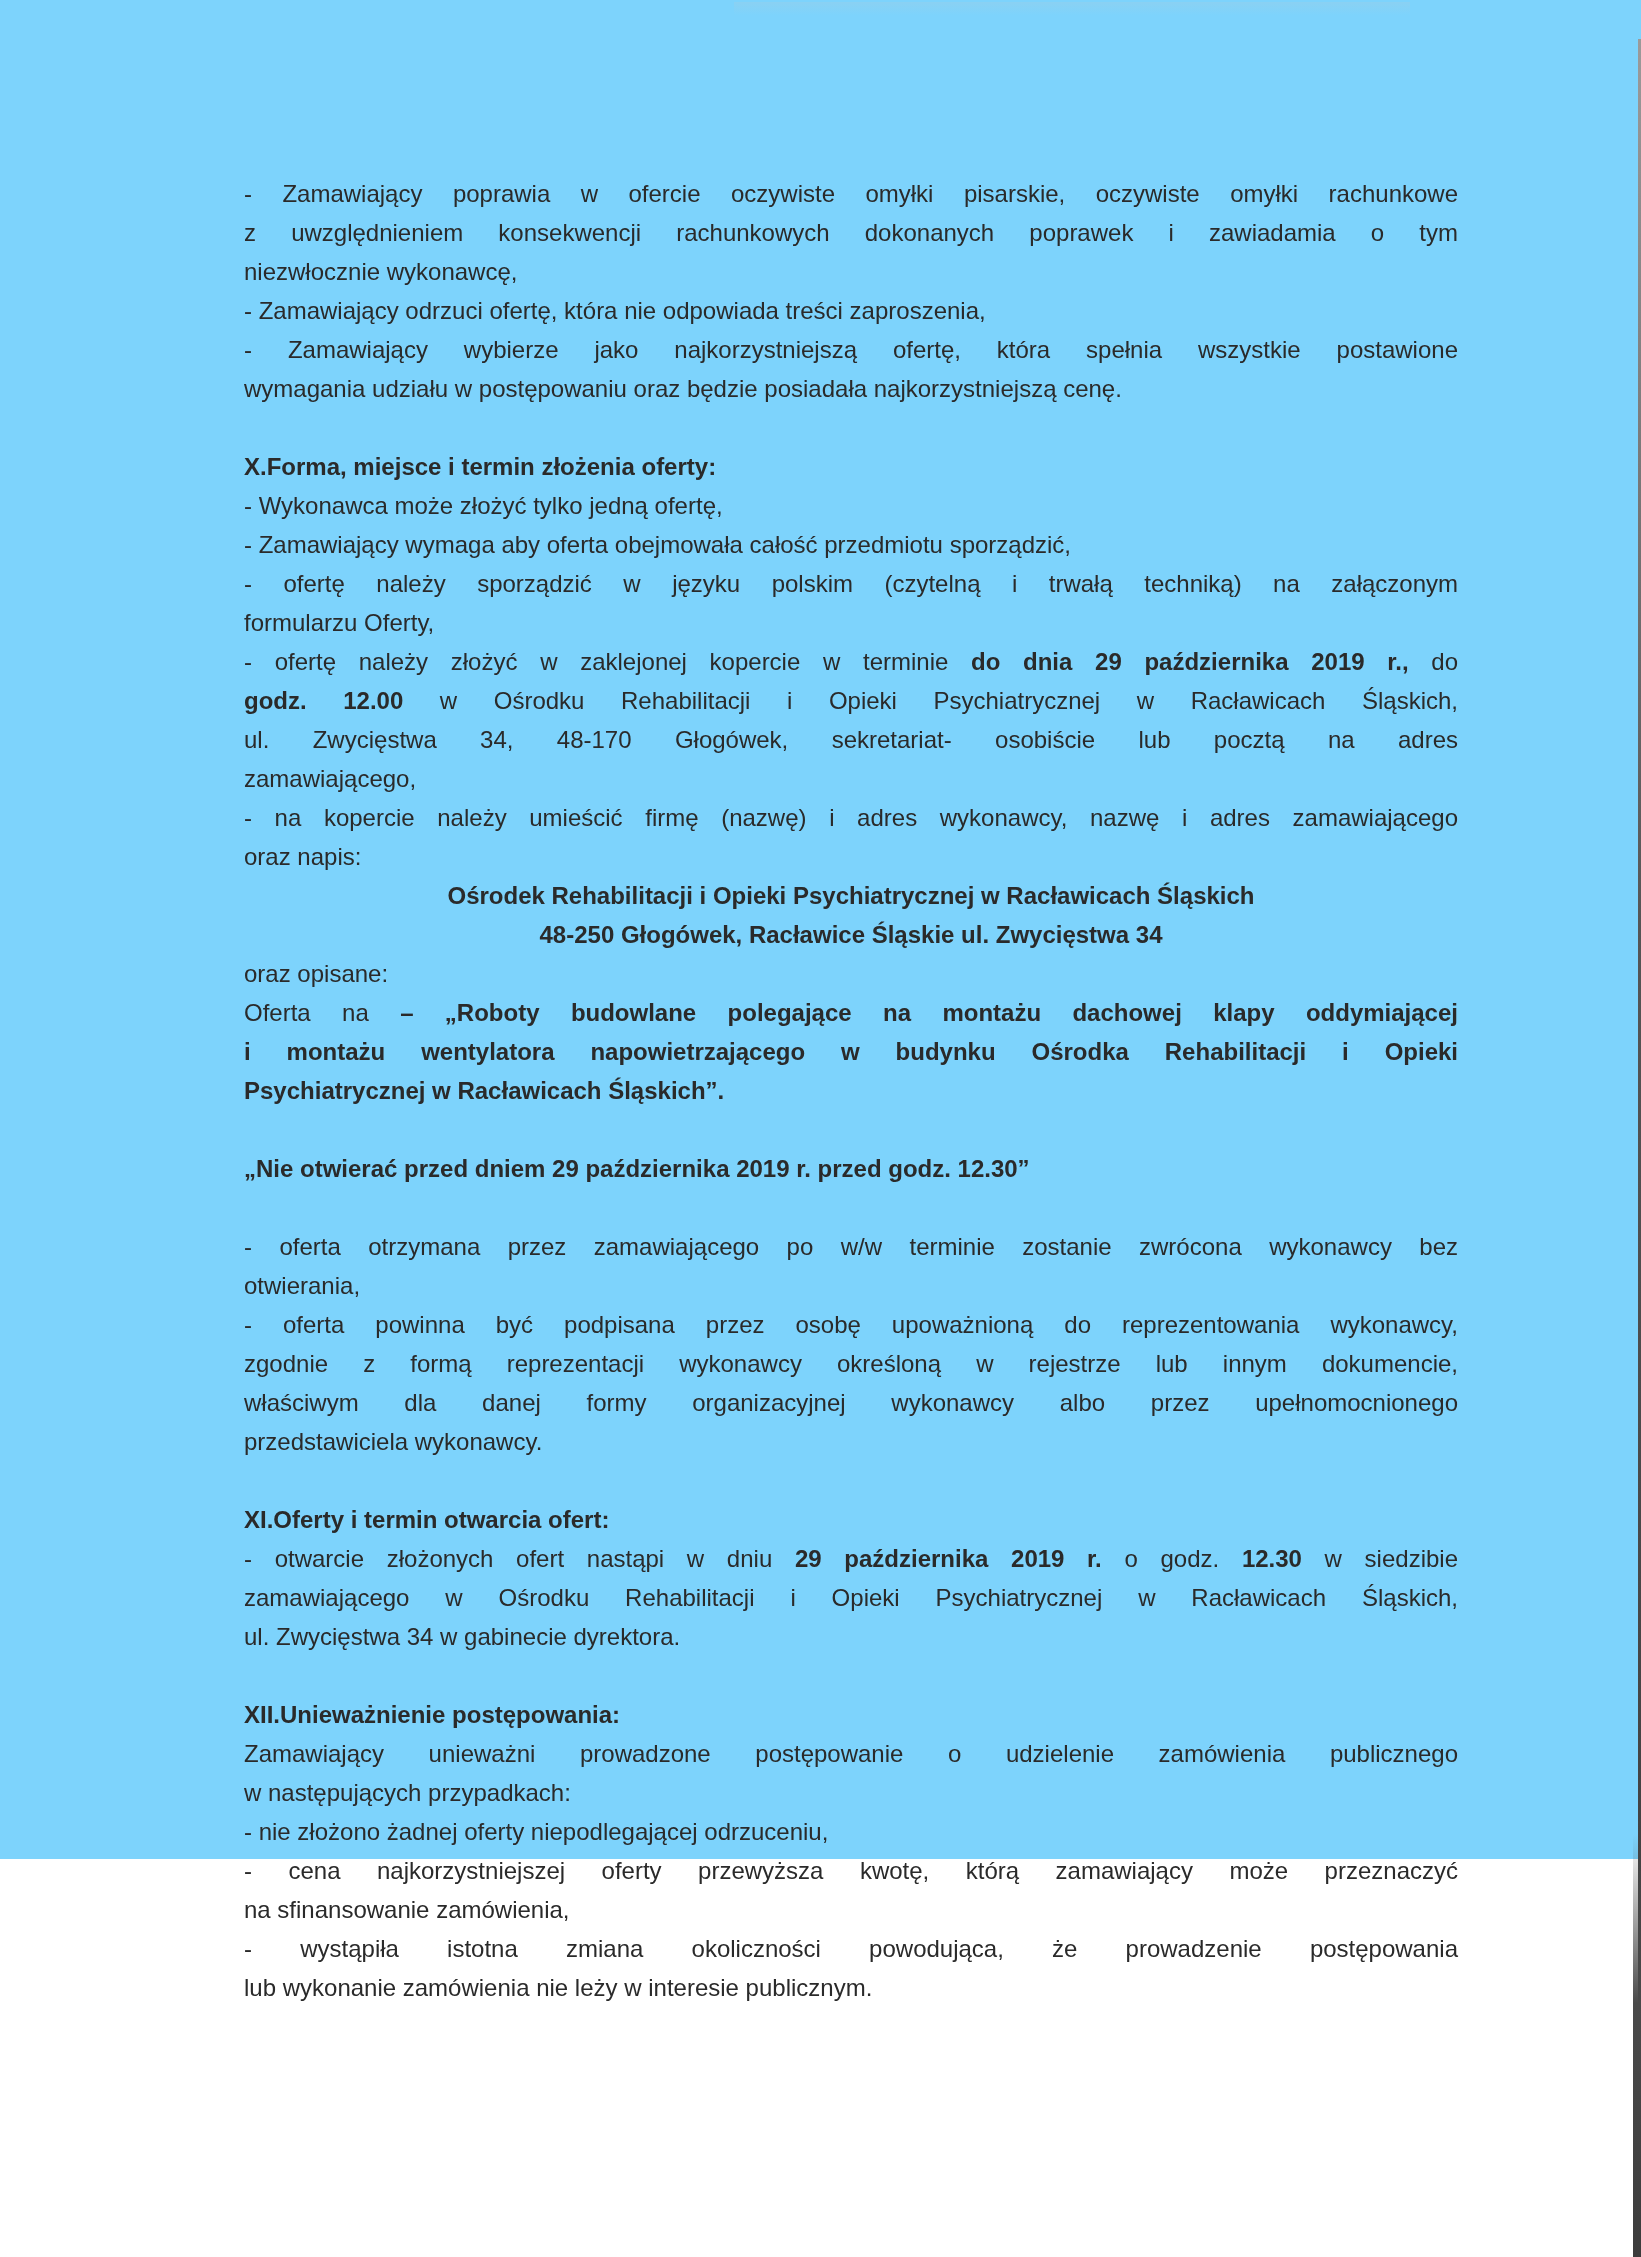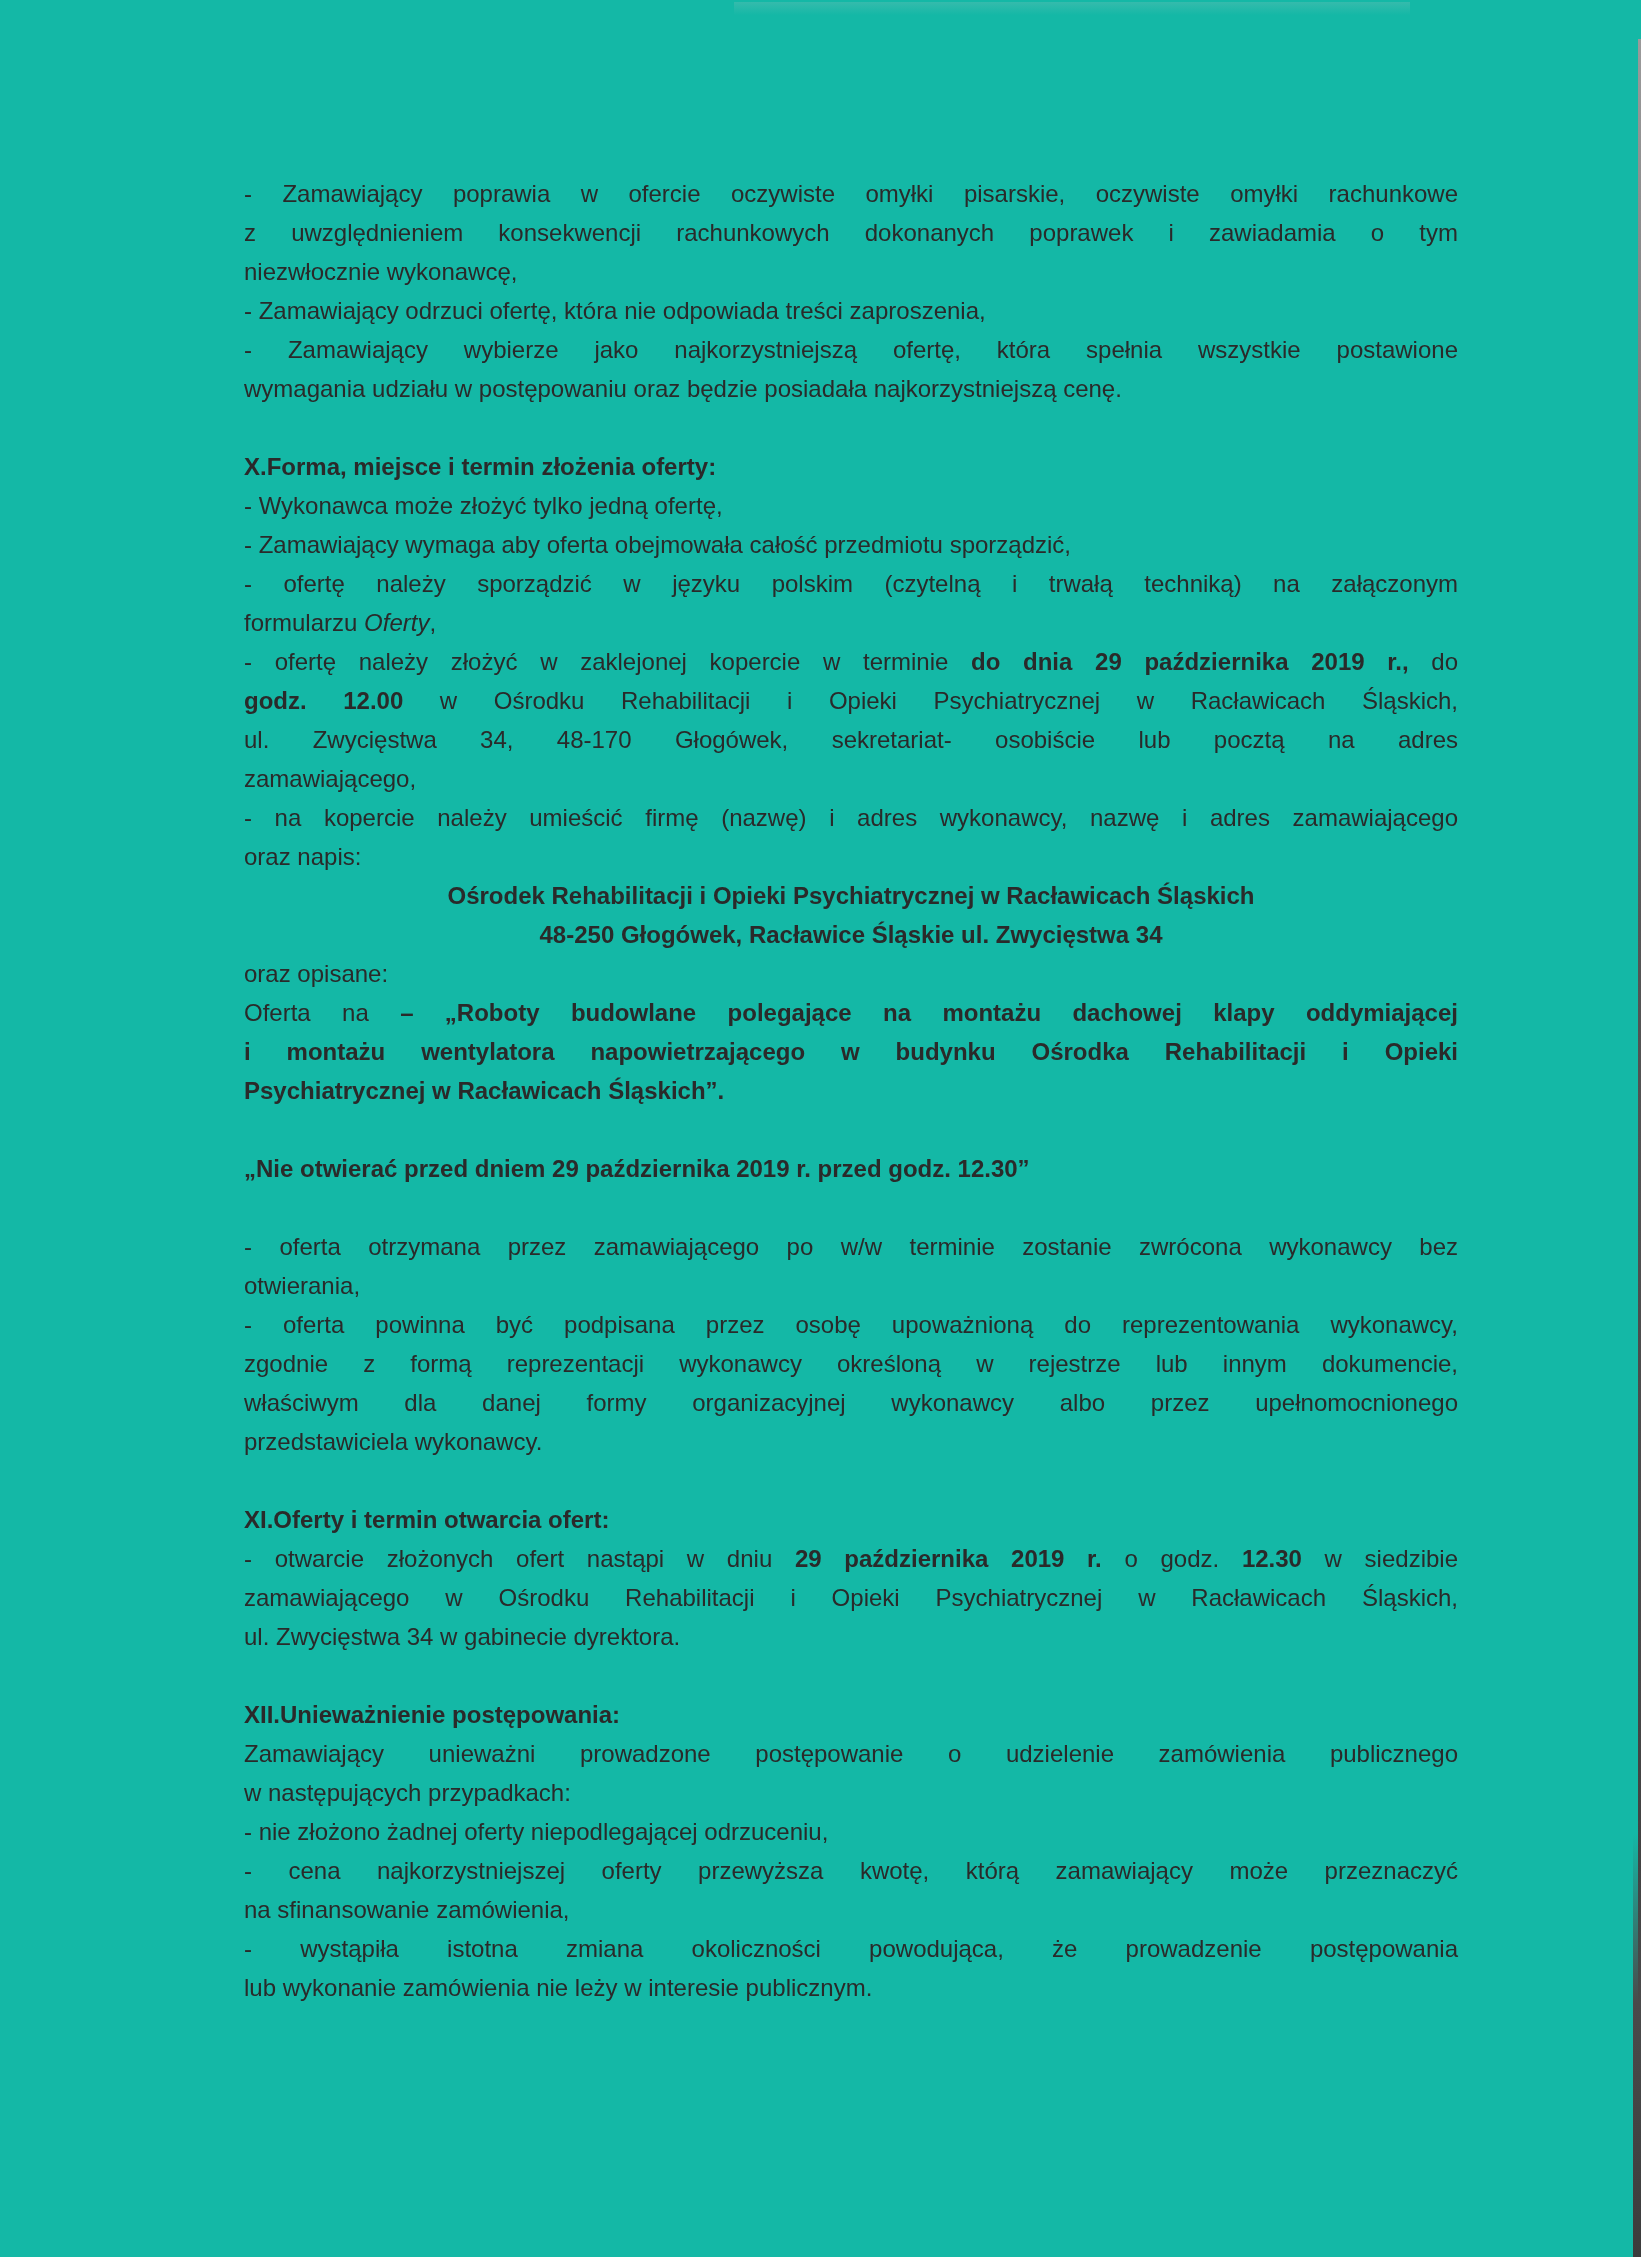--- a/index.html
+++ b/index.html
@@ -1,30 +1,30 @@
 <!DOCTYPE html>
 <html><head>
 <meta charset="utf-8">
 <style>
   html, body { margin:0; padding:0; background:#ffffff; }
   body { width:1641px; height:2257px; position:relative; overflow:hidden; }
-  .page { position:absolute; left:0; top:0; width:1641px; height:2257px; background:#14b8a6; }
+  .page { position:absolute; left:0; top:0; width:1641px; height:1859px; background:#7dd3fc; }
   .bleed { position:absolute; left:734px; top:1.9px; width:676px; height:13.5px;
            background:linear-gradient(to bottom, rgba(200,200,200,0.18), rgba(255,255,255,0)); }
   .edge { position:absolute; right:0; top:39px; width:2.9px; height:2219px;
           background:linear-gradient(to bottom, #9a9a9a 0%, #555 40%, #3a3a3a 100%); }
   .edge-wide { position:absolute; right:0; top:1834px; width:7.7px; height:423px;
           background:linear-gradient(to bottom, rgba(60,60,60,0) 0%, #4a4a4a 40%, #3c3c3c 100%); }
   .content { position:absolute; left:244px; top:174px; width:1214px;
              font-family:"Liberation Sans", sans-serif; font-size:24px; color:#2a2a2a; }
   .line { display:block; height:39px; line-height:39px; white-space:nowrap; overflow:visible; }
   .j { text-align:justify; text-align-last:justify; white-space:normal; }
   .c { text-align:center; }
   .b { font-weight:bold; }
-  .i { font-style:italic; }
+  .i { }
   .blank { height:39px; }
 </style>
 </head>
 <body>
 
 <div class="page">
   <div class="bleed"></div>
   <div class="edge"></div>
   <div class="edge-wide"></div>
 

